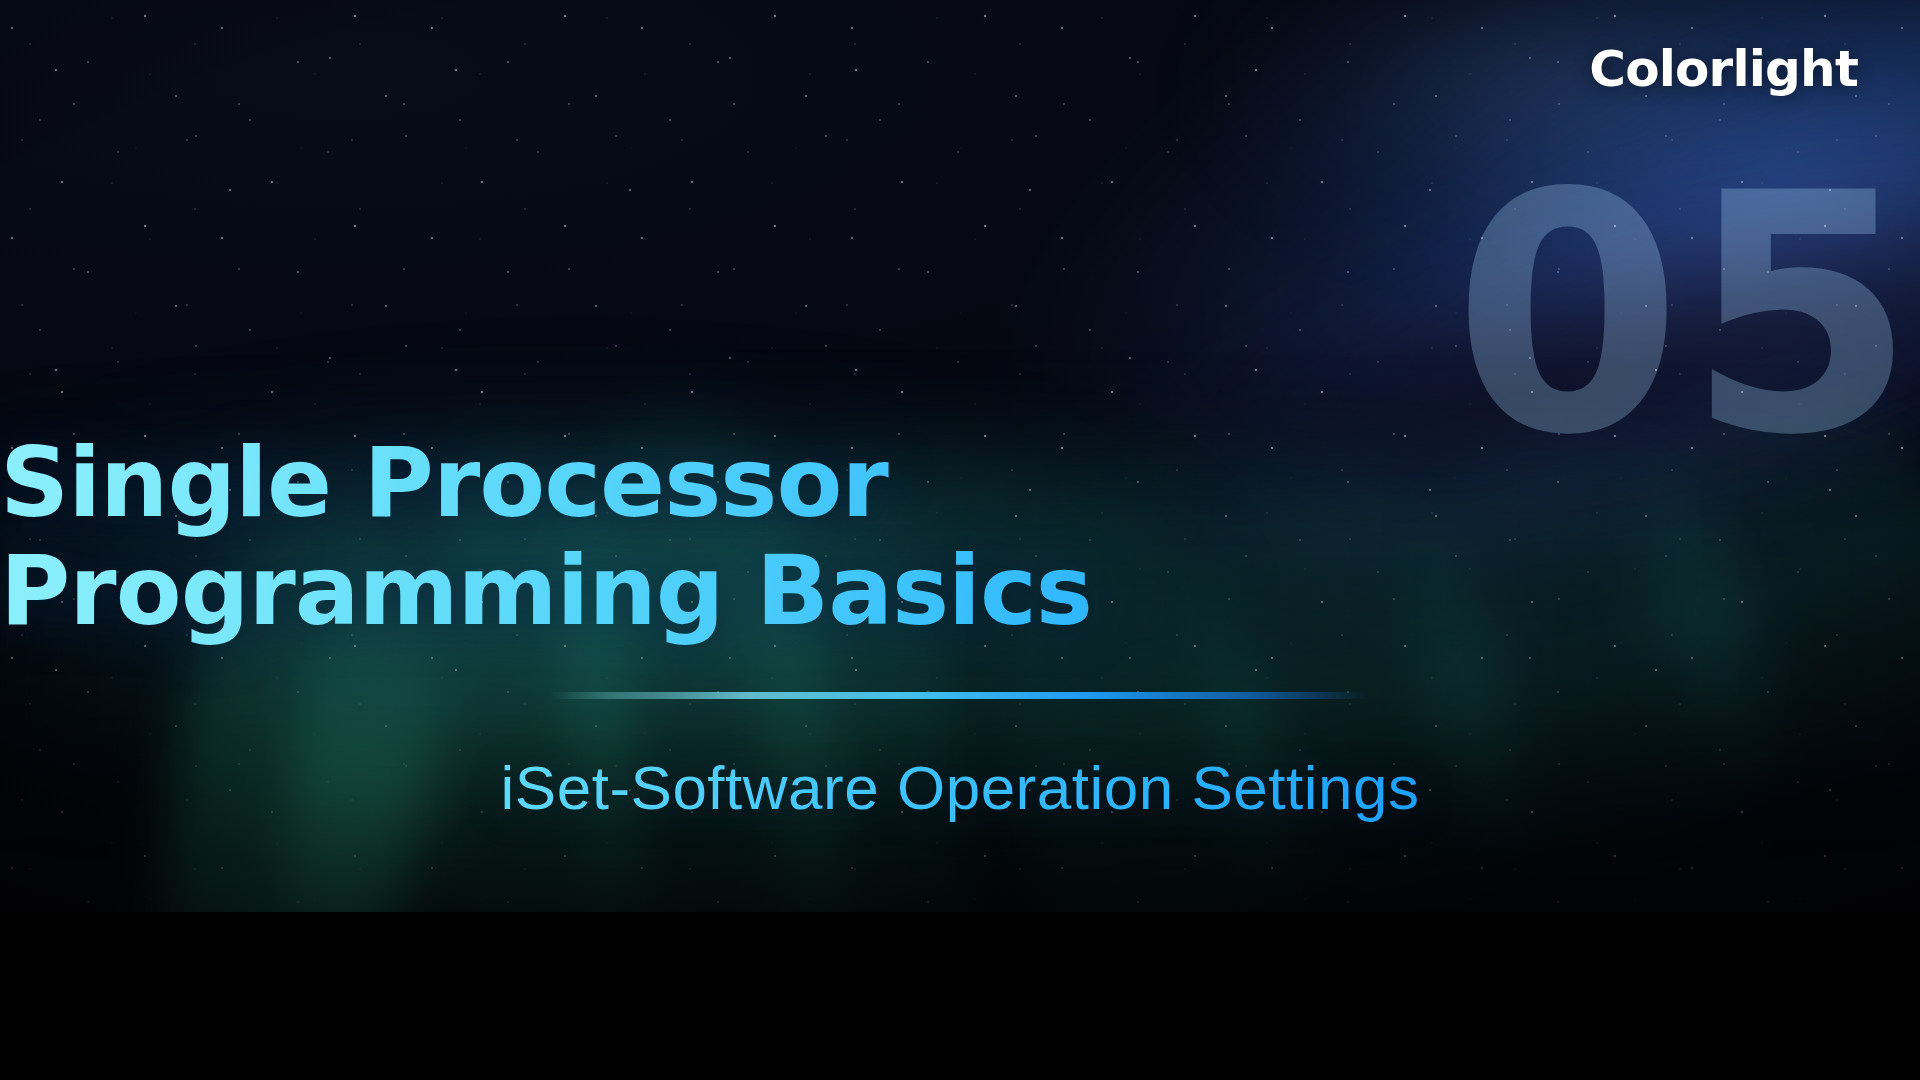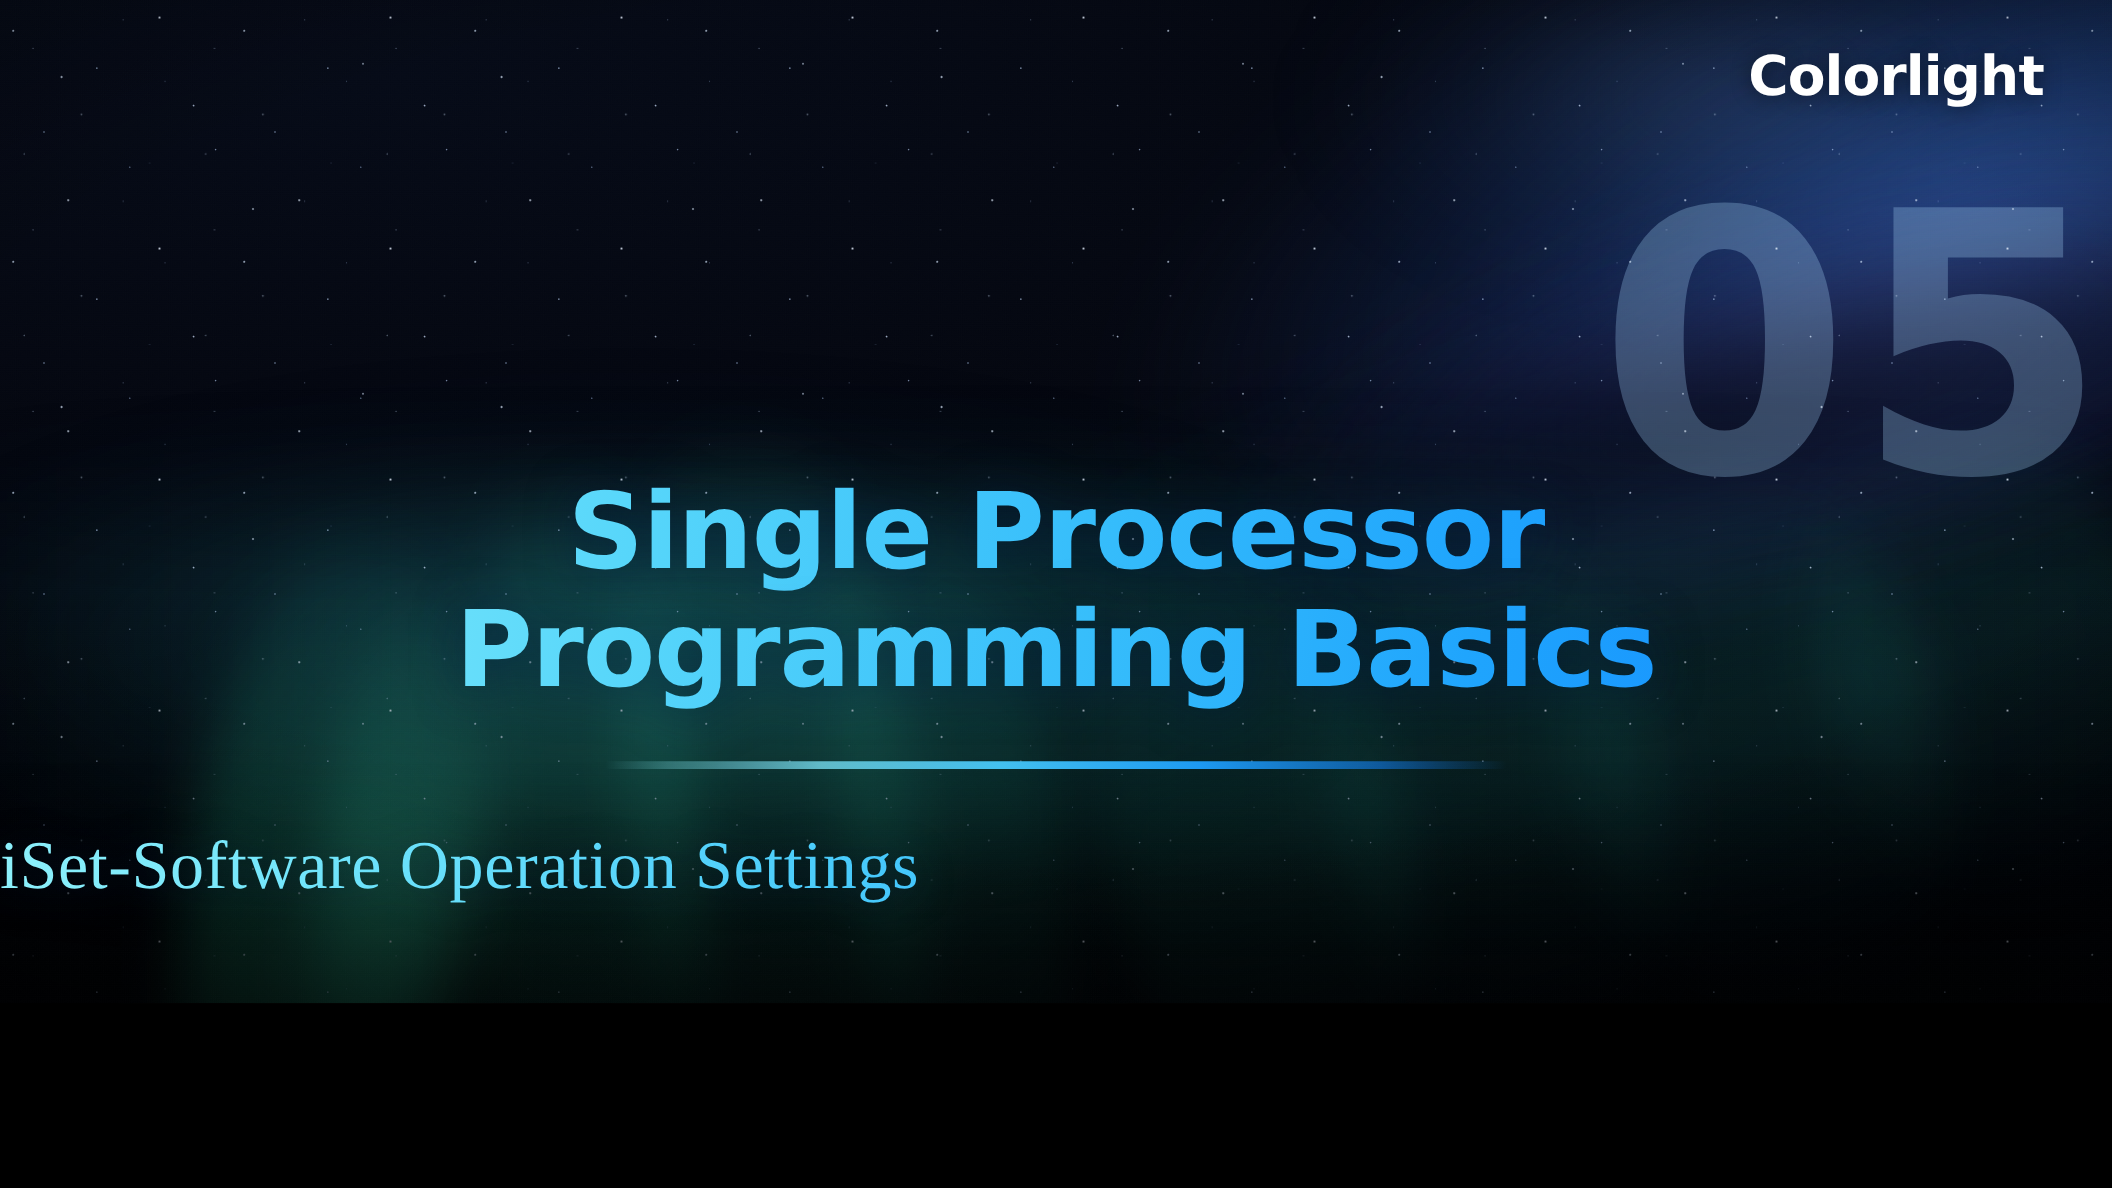--- a/index.html
+++ b/index.html
@@ -240,21 +240,20 @@
     color: rgba(150, 196, 236, 0.30);
     mix-blend-mode: screen;
     user-select: none;
   }
 
   .title-block {
     position: absolute;
     left: 0;
     right: 0;
     top: 430px;
-    text-align: center;
   }
   .title-line {
     font-family: "DejaVu Sans", sans-serif;
     font-size: 96px;
     font-weight: 700;
     line-height: 1.12;
     letter-spacing: -1px;
     background: linear-gradient(100deg,
       #8df0fb 0%,
       #76e6fa 14%,
@@ -286,22 +285,22 @@
       rgba(20,130,250,0.55) 86%,
       rgba(18,120,245,0) 100%);
     border-radius: 4px;
   }
 
   .subtitle {
     position: absolute;
     left: 0;
     right: 0;
     top: 752px;
-    text-align: left;
-    font-family: Liberation Serif, serif;
+    text-align: center;
+    font-family: Liberation Sans, sans-serif;
     font-size: 62px;
     font-weight: 400;
     letter-spacing: 0.5px;
     background: linear-gradient(95deg,
       #8df0fb 0%,
       #6fe4fb 16%,
       #4ccdfb 38%,
       #2bb2fd 60%,
       #1899fe 80%,
       #1189fb 100%);

